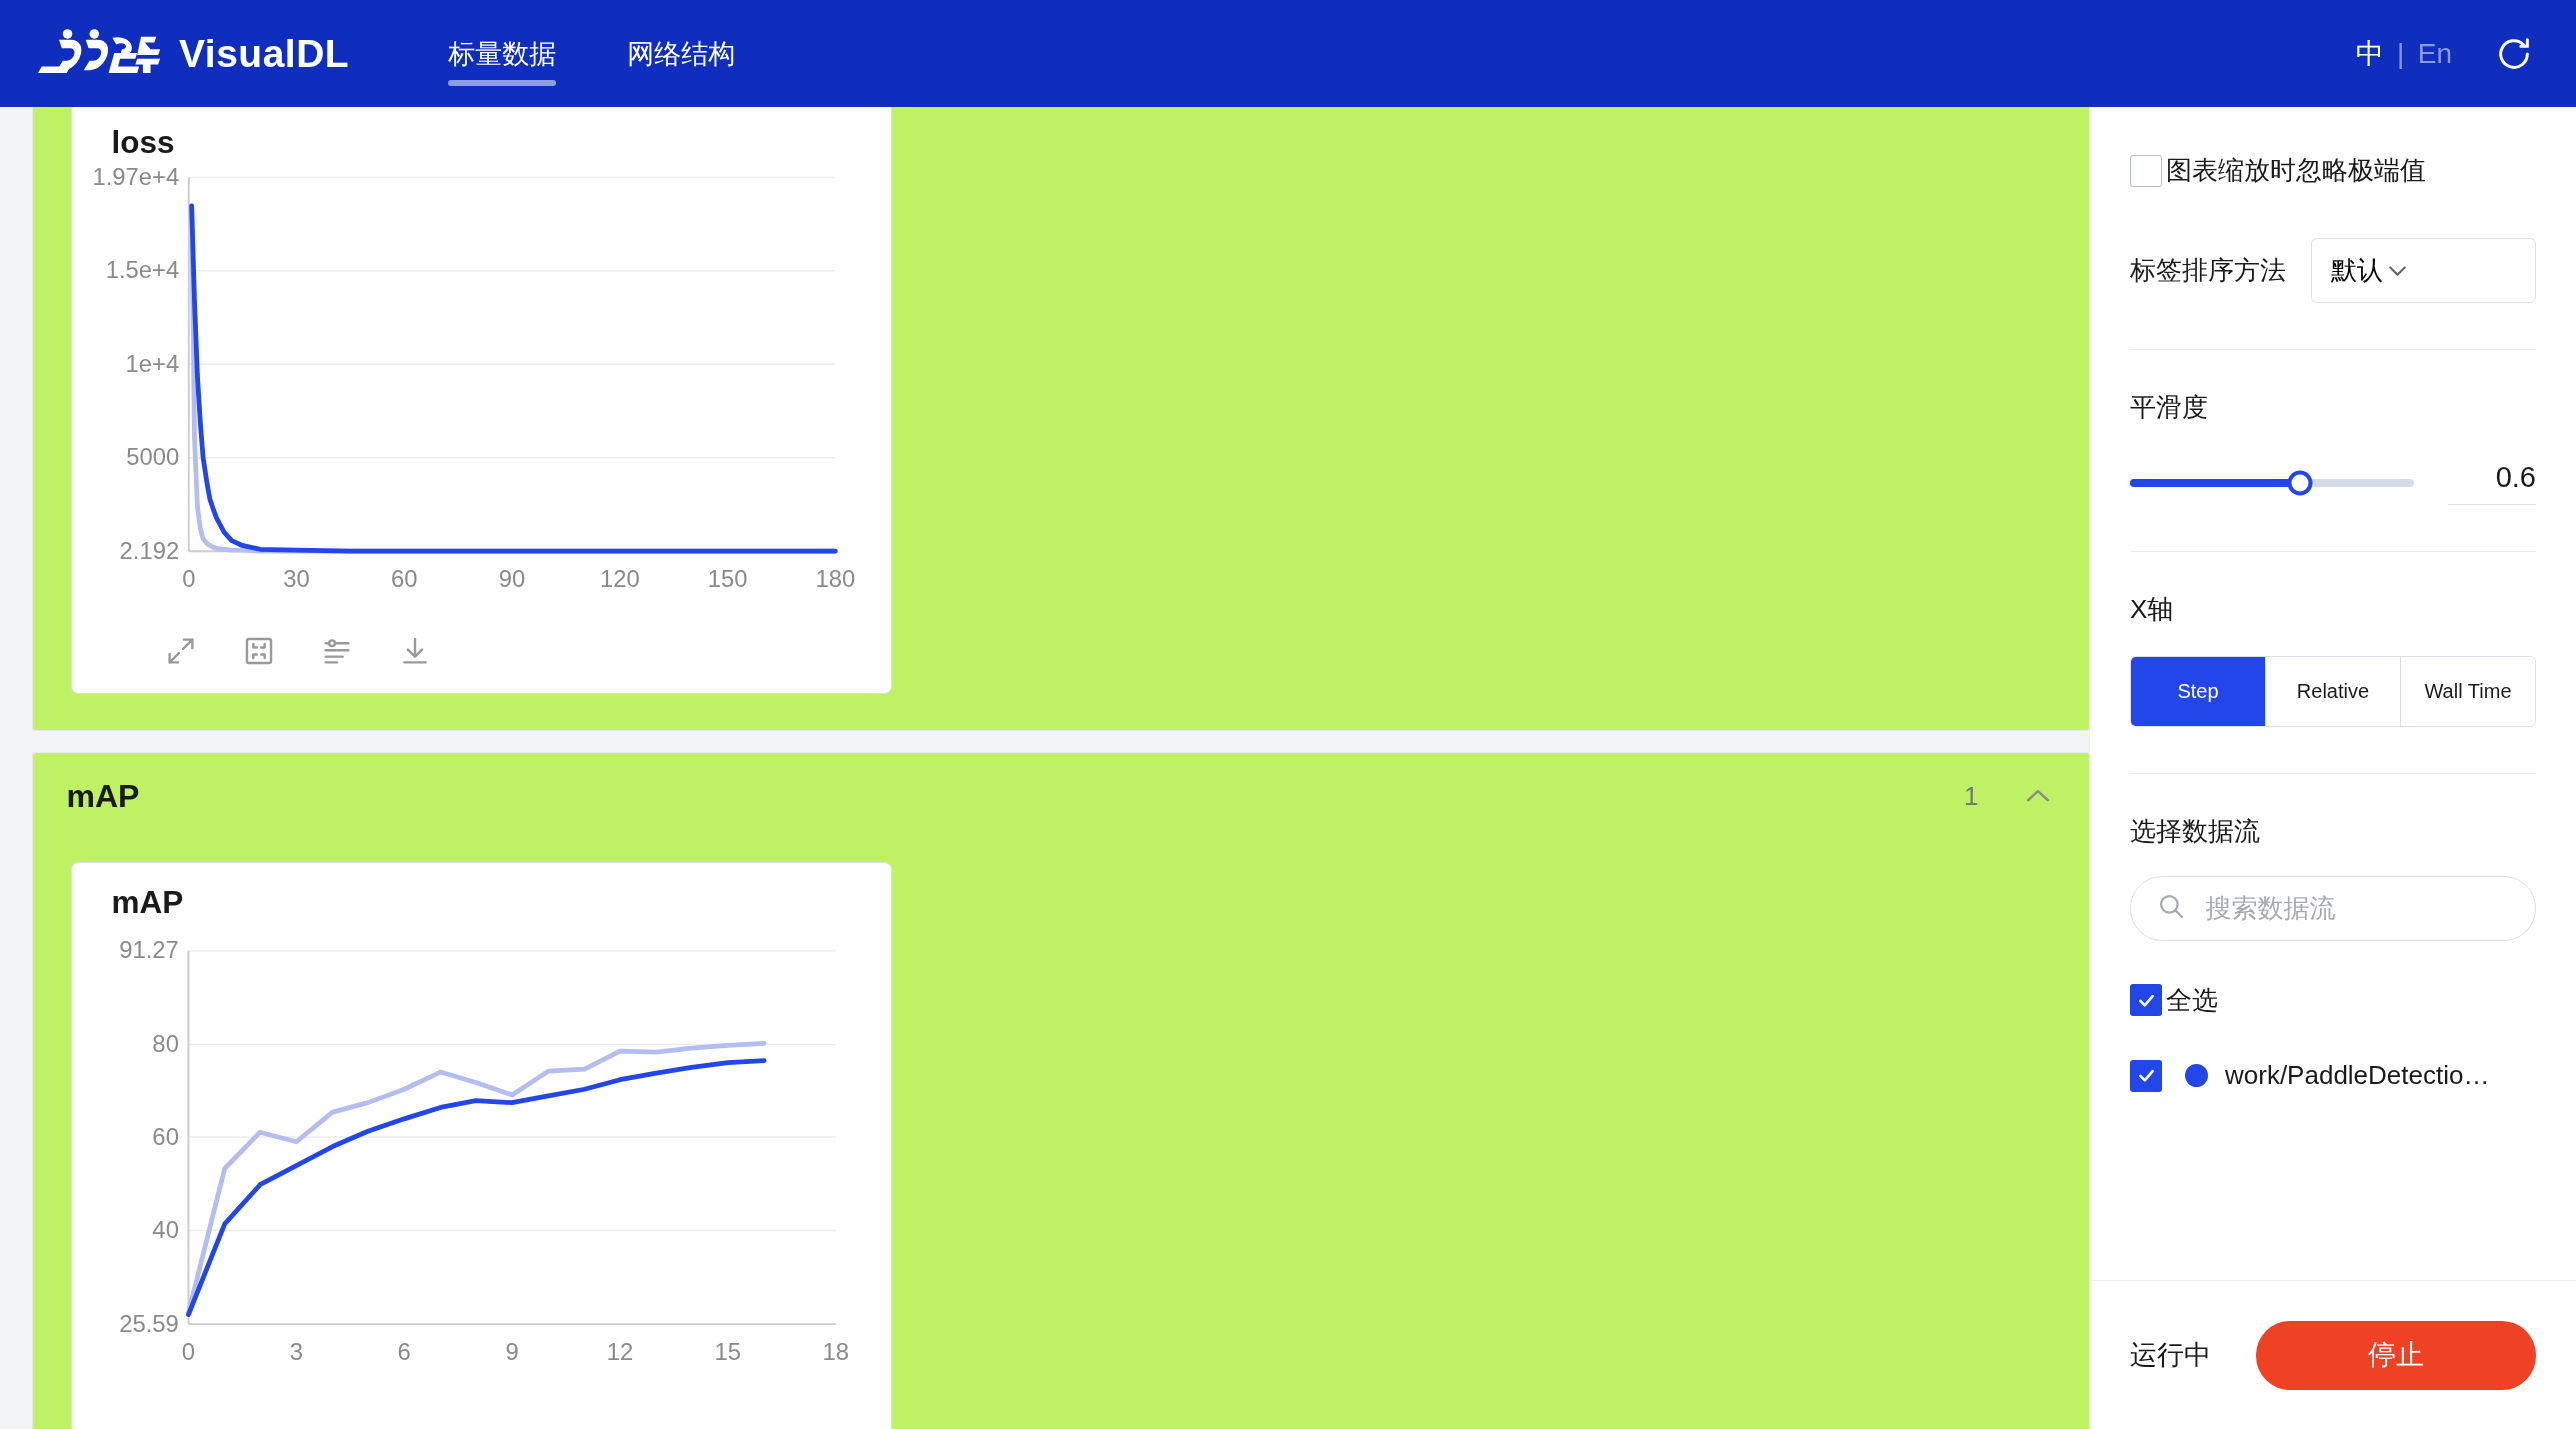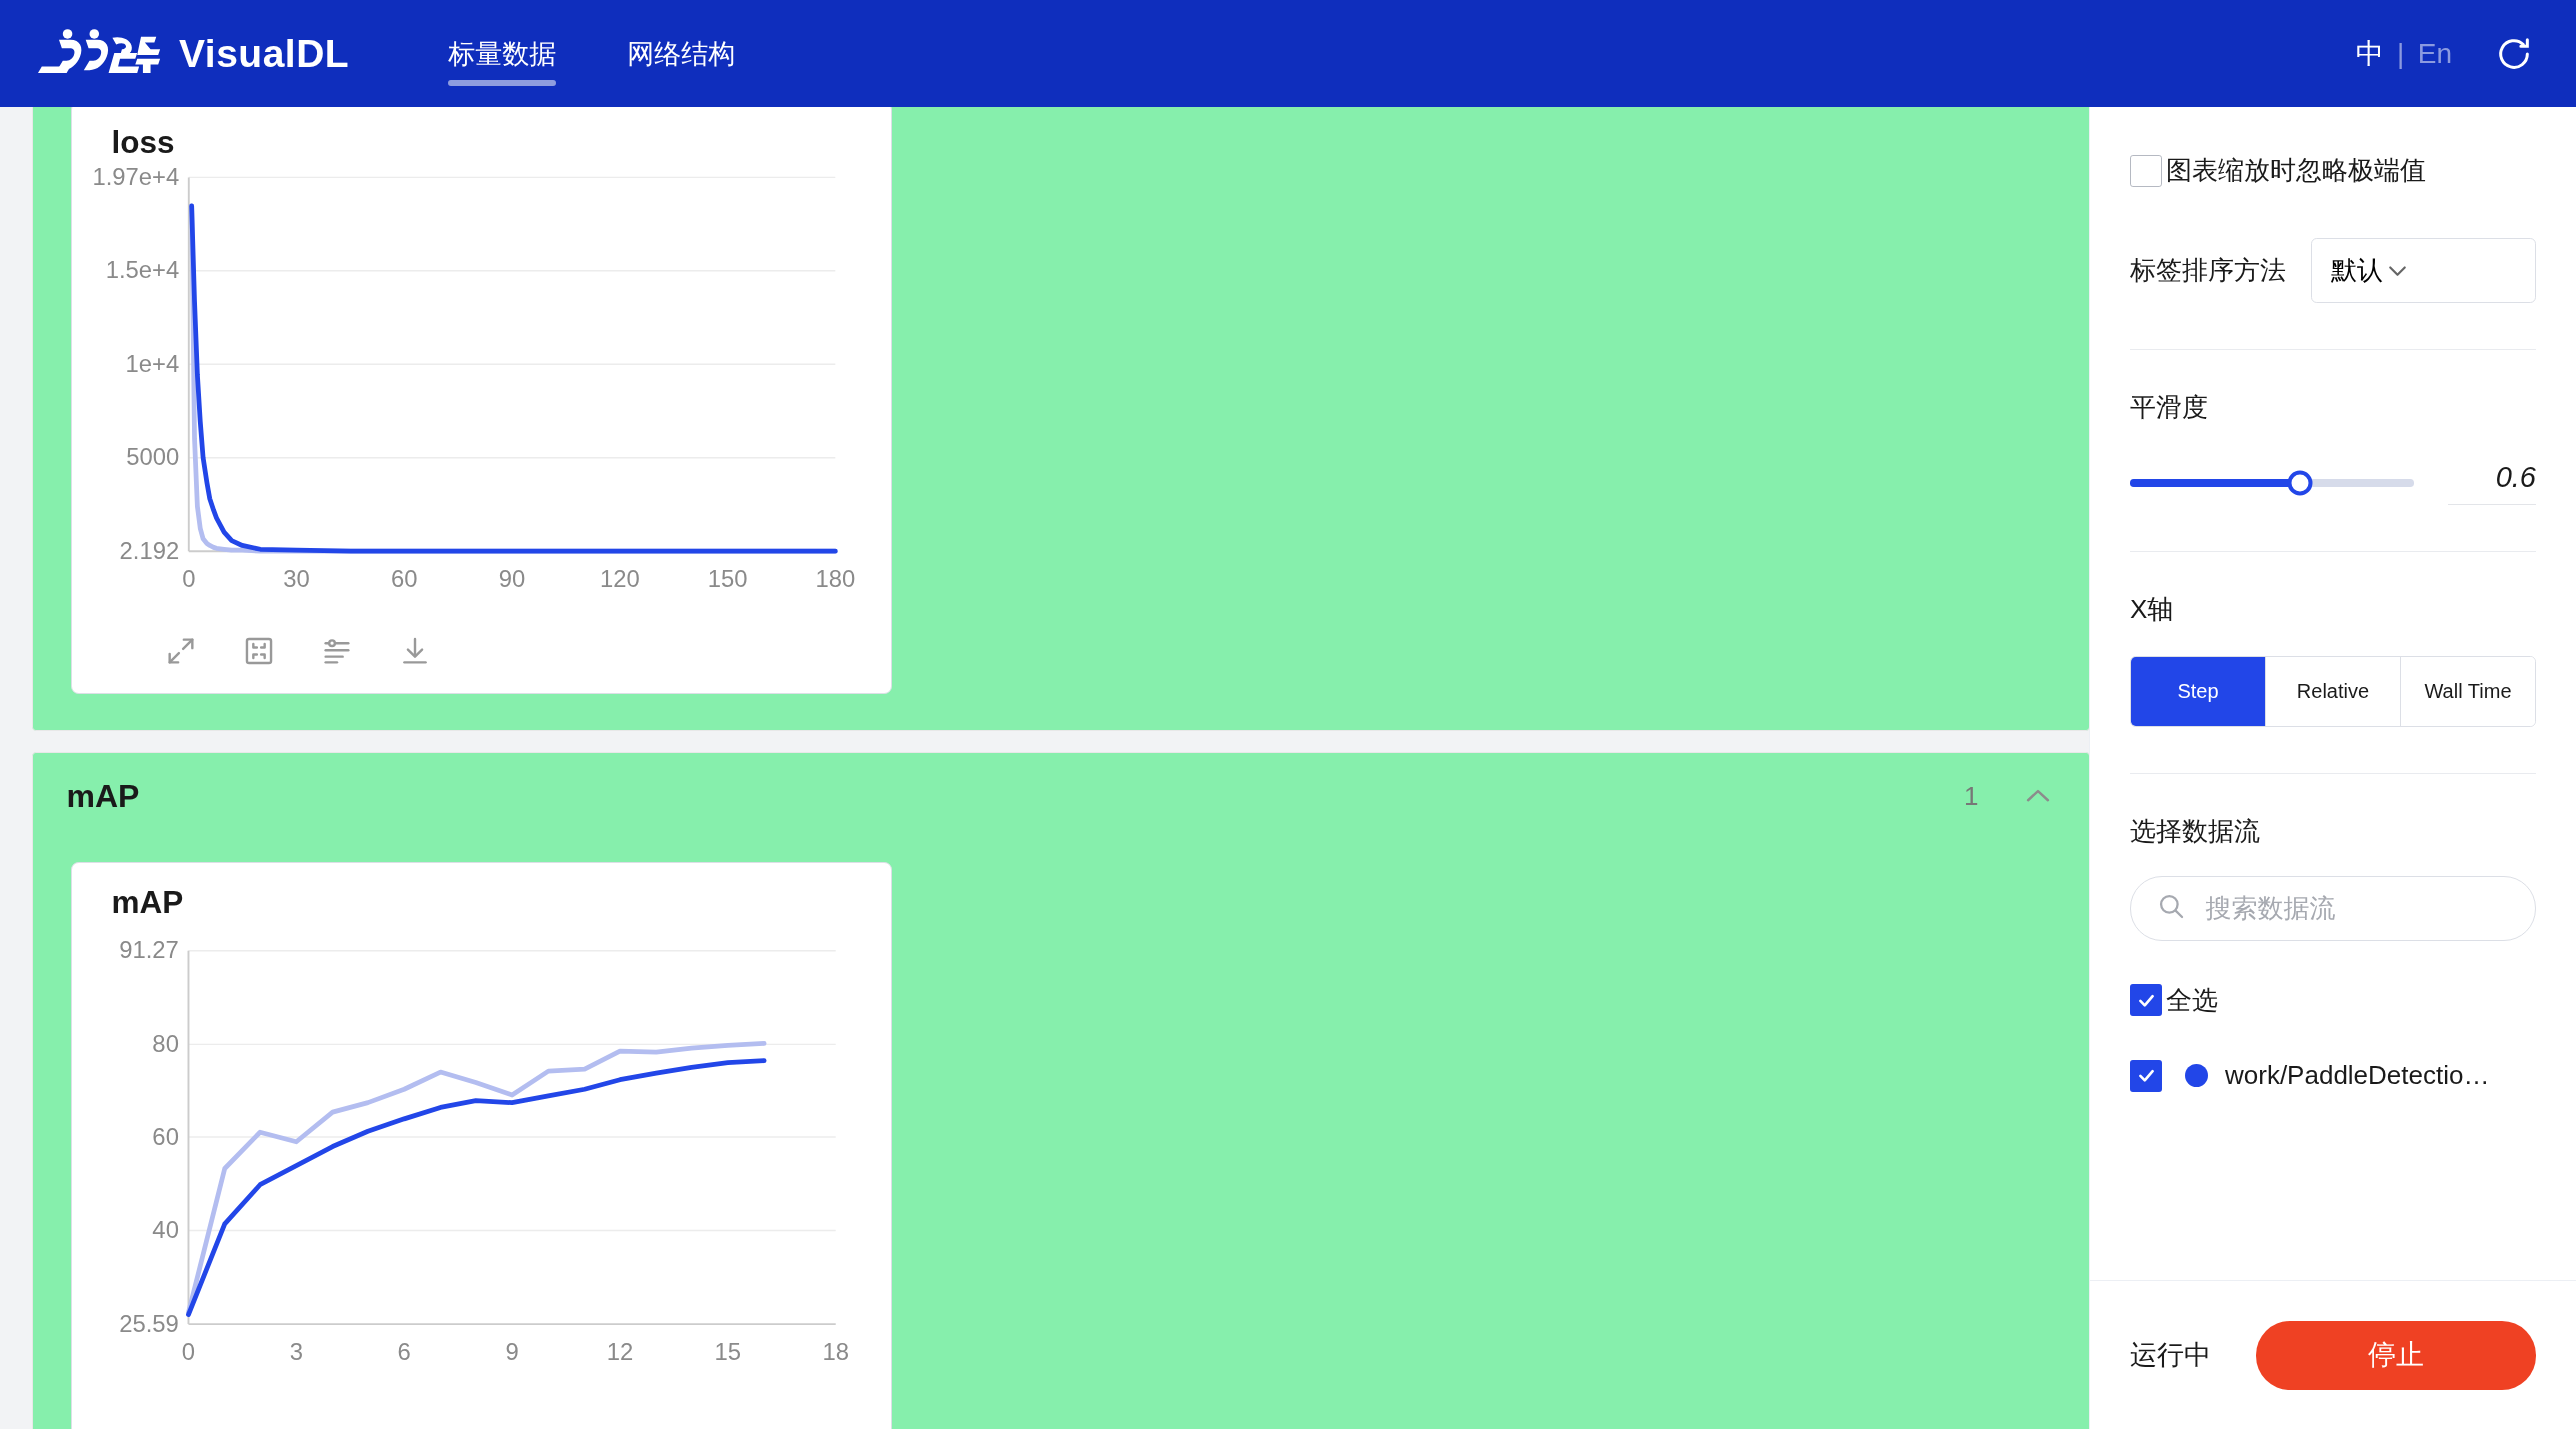--- a/index.html
+++ b/index.html
@@ -46,21 +46,21 @@
   
   .main {
     position: absolute; top: 107px; left: 0;
     width: 2089px; height: 1322px;
     background: #f2f3f5;
     overflow: hidden;
   }
   .panel-card {
     position: absolute; left: 31.5px;
     width: 2058px;
-    background: #86efac;
+    background: #bef264;
     border: 1px solid #e8e8e8;
     border-radius: 3.8px;
   }
   .panel-loss { top: -48px; height: 672px; }
   .panel-map  { top: 645px; height: 725px; }
 
   .section-head {
     height: 86px; display: flex; align-items: center;
     padding: 0 34px 0 34px;
   }
@@ -117,21 +117,21 @@
     display: flex; align-items: center; padding: 0 19px;
     cursor: pointer; background: #fff;
   }
   .select-value { font-size: 26px; color: #000000; }
   .select-caret { margin-left: auto; display: block; }
 
   .rp-divider { height: 1px; background: #e9ebef; margin-top: 46px; }
 
   .rp-section-label { font-size: 26px; color: #1a1a1a; margin-top: 40px; }
 
-  .slider-row { display: flex; align-items: center; margin-top: 36px; font-style: italic; }
+  .slider-row { display: flex; align-items: center; margin-top: 36px; }
   .slider-track {
     position: relative; width: 284px; height: 7.6px;
     background: #d6dbea; border-radius: 3.8px; cursor: pointer;
   }
   .slider-fill {
     position: absolute; left: 0; top: 0; height: 7.6px;
     width: 60%; background: #2246e8; border-radius: 3.8px;
   }
   .slider-knob {
     position: absolute; left: 60%; top: 50%;

